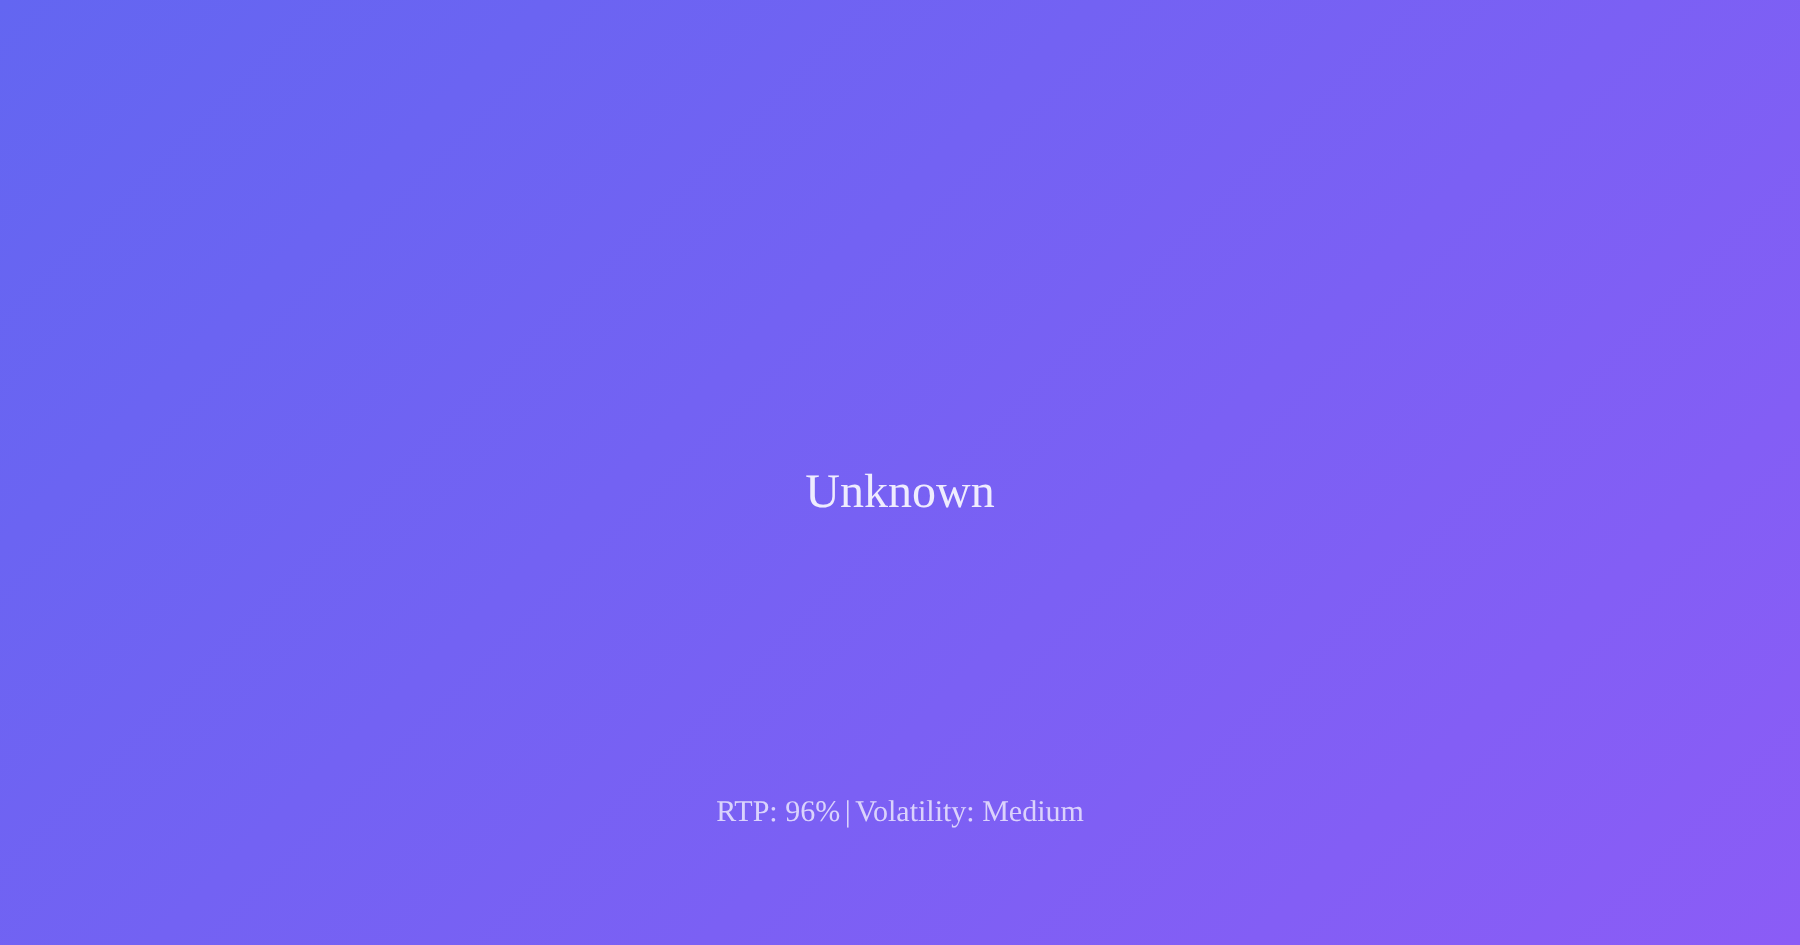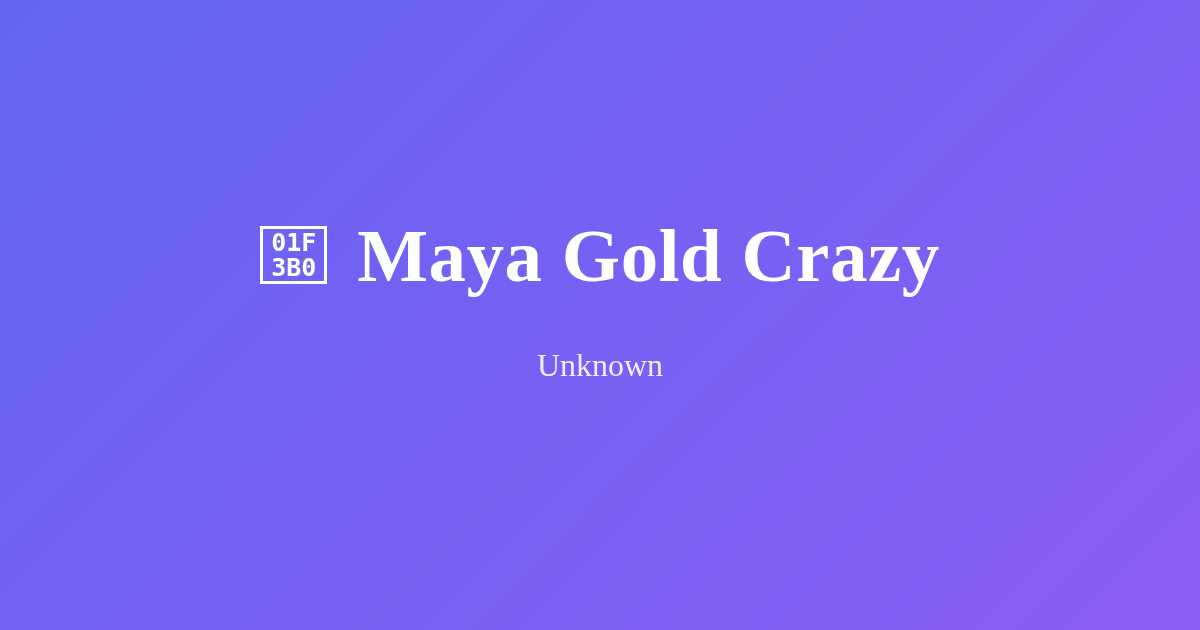--- a/index.html
+++ b/index.html
@@ -110,26 +110,22 @@
     padding: 0 3px;
   }
 </style>
 </head>
 <body>
 
 <div id="og-card">
 
   <div class="center-block">
 
-    <div class="title-row">
-      <span class="tofu-glyph">
-        <span class="tofu-row">01F</span>
-        <span class="tofu-row">3B0</span>
-      </span>
-      <span class="game-title">Maya Gold Crazy</span>
-    </div>
 
     <div class="game-provider">Unknown</div>
 
   </div>
 
+  <div class="meta-line">
+    <span>RTP: 96%</span><span class="sep">|</span><span>Volatility: Medium</span>
+  </div>
 
 </div>
 
 </body></html>

